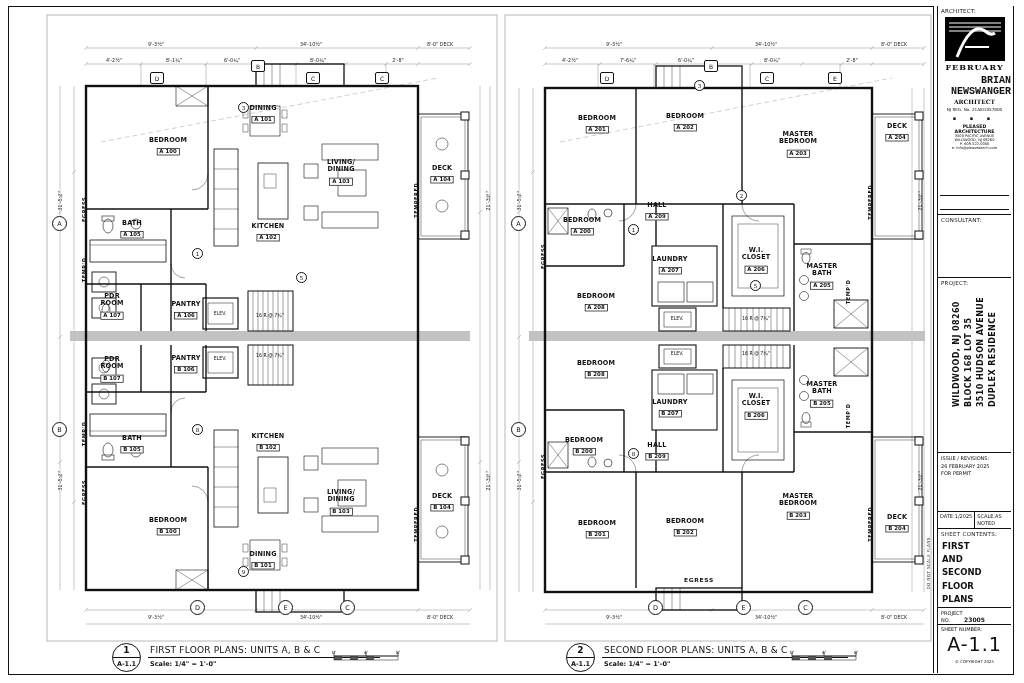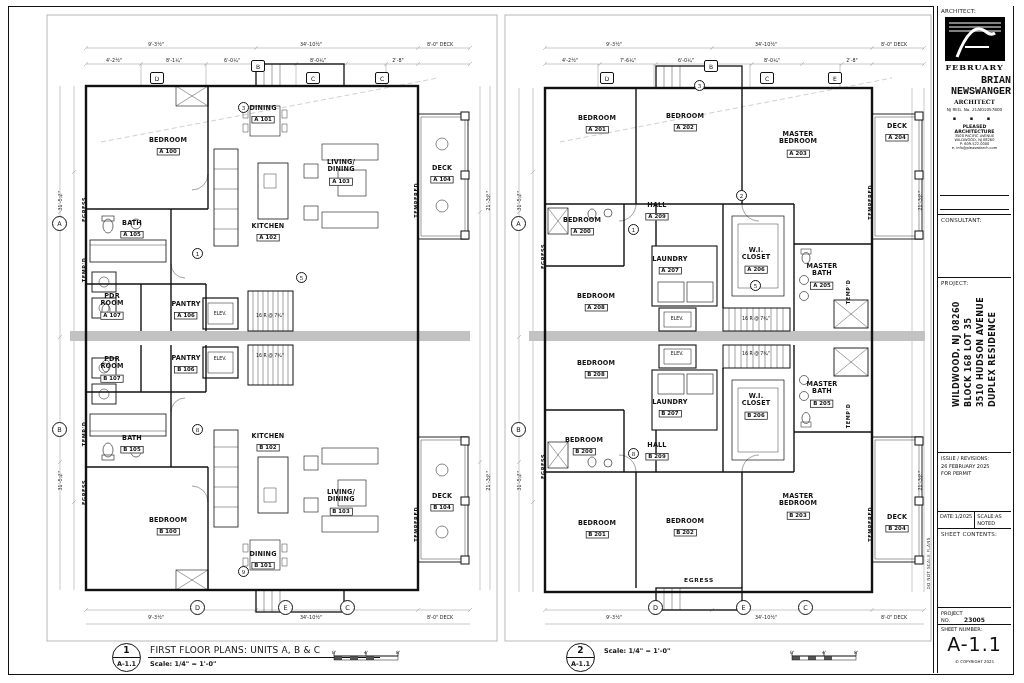--- a/index.html
+++ b/index.html
@@ -372,20 +372,21 @@
     <text x="34" y="3.5" font-size="4.5" fill="#111">4'</text>
     <text x="66" y="3.5" font-size="4.5" fill="#111">8'</text>
   </svg>
 
   <div class="ptrow" style="left:566px;top:643px">
     <div class="tag">
       <span class="tn">2</span>
       <span class="ts">A-1.1</span>
     </div>
     <div class="pt-main">
+      <div class="pt-title">SECOND FLOOR PLANS: UNITS A, B &amp; C</div>
       <div class="pt-scale">Scale: 1/4" = 1'-0"</div>
     </div>
   </div>
   <svg class="sbar" style="left:788px;top:650px" width="72" height="16">
     <line x1="4" y1="6" x2="68" y2="6" stroke="#111" stroke-width="0.7"></line>
     <line x1="4" y1="2" x2="4" y2="6" stroke="#111" stroke-width="0.7"></line>
     <line x1="36" y1="2" x2="36" y2="6" stroke="#111" stroke-width="0.7"></line>
     <line x1="68" y1="2" x2="68" y2="6" stroke="#111" stroke-width="0.7"></line>
     <rect x="4" y="6" width="8" height="4" fill="#555"></rect>
       <rect x="20" y="6" width="8" height="4" fill="#555"></rect>
@@ -446,20 +447,27 @@
           <div>26 FEBRUARY 2025</div>
           <div>FOR PERMIT</div>
         </div>
       </div>
       <div class="tb-sec" style="height:95px">
         <div class="dsrow">
           <div><span>DATE:</span><span>1/2025</span></div>
           <div><span>SCALE:</span><span>AS NOTED</span></div>
         </div>
         <span class="tbl">SHEET CONTENTS:</span>
+        <div class="contents">
+          <div class="cl">FIRST</div>
+          <div class="cl">AND</div>
+          <div class="cl">SECOND</div>
+          <div class="cl">FLOOR</div>
+          <div class="cl">PLANS</div>
+        </div>
       </div>
       <div class="tb-sec" style="height:16px">
         <div class="projno"><span>PROJECT NO.</span><b>23005</b></div>
       </div>
       <div class="tb-sec" style="height:44px;border-bottom:none">
         <div class="shno">
           <div class="lbl">SHEET NUMBER:</div>
           <div class="big">A-1.1</div>
         </div>
         <div class="copyr">© COPYRIGHT 2025</div>

